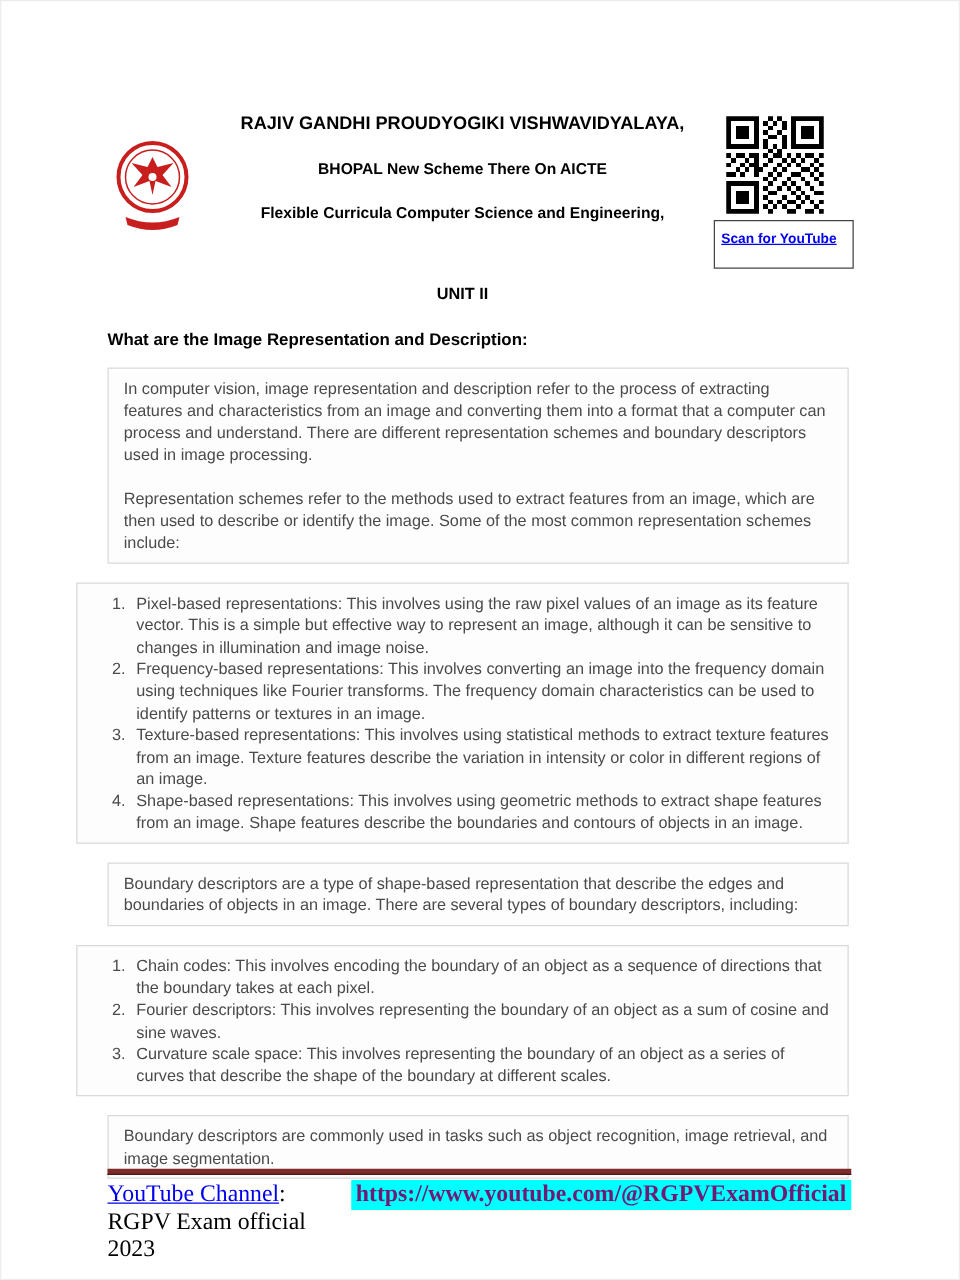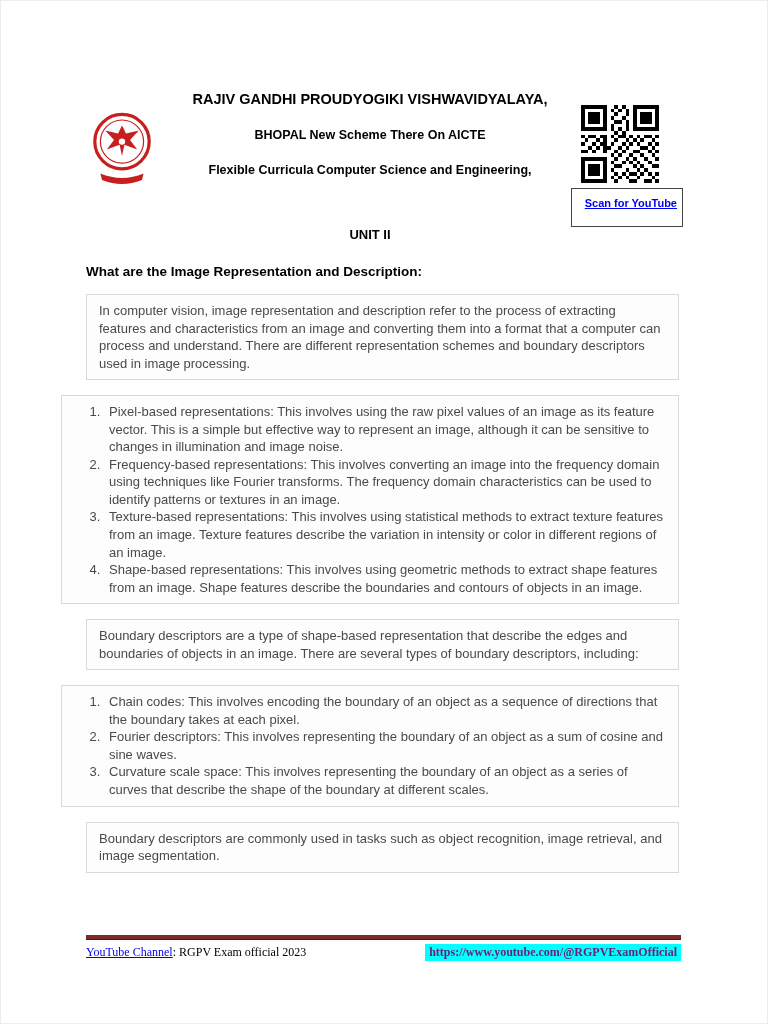--- a/index.html
+++ b/index.html
@@ -7,42 +7,42 @@
   body { font-family:"Liberation Sans", sans-serif; color:#000; }
   .page { position:relative; width:768px; height:1024px; background:#fff; overflow:hidden;
           padding:0 88px 0 60px; border:1px solid #ececec; }
 
   
   .doc-header { position:relative; height:140px; margin-top:84px; }
   .logo { position:absolute; left:25px; top:22px; width:72px; height:82px; }
   .header-lines { text-align:center; padding:6px 100px 0 100px; }
   .uni-name { font-size:14.5px; font-weight:bold; }
   .uni-sub  { font-size:12.5px; font-weight:bold; margin-top:21px; }
-  .qr-wrap { position:absolute; right:-4px; top:20px; width:112px;text-align:right; }
+  .qr-wrap { position:absolute; right:-4px; top:8px; width:112px; }
   .qr { width:78px; height:78px; display:block; margin-left:10px; background:#fff; }
   .qr-caption { border:1px solid #444; margin-top:5px; padding:4px 5px 15px 5px; background:#fff; }
   .qr-caption a { color:#0000ee; text-decoration:underline; font-size:11px; font-weight:bold; }
 
   
   .unit-title { text-align:center; font-weight:bold; font-size:13px; margin-top:2px; }
   .section-heading { font-size:13.5px; font-weight:bold; margin:22px 0 0 25px; }
 
   
   .box { border:1px solid #d9d9d9; background:#fdfdfd; color:#4a4a4a;
          font-size:13px; line-height:1.35; margin-top:15px; padding:7px 12px; }
   .box.indent { margin-left:25px; }
   .box p + p { margin-top:18px; }
   .list-box ol { margin:0 0 0 14px; padding-left:16px; }
   .list-box li { padding-left:5px; margin:0; }
 
   
   .doc-footer { position:absolute; left:85px; right:86px; top:934px; }
   .footer-bar { height:5px; background:#7c2a2a; border-bottom:1px solid #4c1616; }
   .footer-row { display:flex; justify-content:space-between; align-items:baseline;
-                margin-top:4px; font-family:"Liberation Serif", serif; font-size:12px; }
+                margin-top:4px; font-family:"Liberation Serif", serif; font-size:19px; }
   .channel-link { color:#0000ee; text-decoration:underline; }
   .footer-left { color:#000; }
   .footer-url { background:#00ffff; color:#701a75; font-weight:bold; text-decoration:none; padding:1px 4px; }
 </style>
 </head>
 <body>
 
 <div class="page">
 
   <header class="doc-header">
@@ -81,20 +81,21 @@
       </div>
     </div>
   </header>
 
   <div class="unit-title">UNIT II</div>
 
   <h2 class="section-heading">What are the Image Representation and Description:</h2>
 
   <section class="box indent">
     <p>In computer vision, image representation and description refer to the process of extracting features and characteristics from an image and converting them into a format that a computer can process and understand. There are different representation schemes and boundary descriptors used in image processing.</p>
+    <p>Representation schemes refer to the methods used to extract features from an image, which are then used to describe or identify the image. Some of the most common representation schemes include:</p>
   </section>
 
   <section class="box list-box">
     <ol>
       <li>Pixel-based representations: This involves using the raw pixel values of an image as its feature vector. This is a simple but effective way to represent an image, although it can be sensitive to changes in illumination and image noise.</li>
       <li>Frequency-based representations: This involves converting an image into the frequency domain using techniques like Fourier transforms. The frequency domain characteristics can be used to identify patterns or textures in an image.</li>
       <li>Texture-based representations: This involves using statistical methods to extract texture features from an image. Texture features describe the variation in intensity or color in different regions of an image.</li>
       <li>Shape-based representations: This involves using geometric methods to extract shape features from an image. Shape features describe the boundaries and contours of objects in an image.</li>
     </ol>
   </section>

